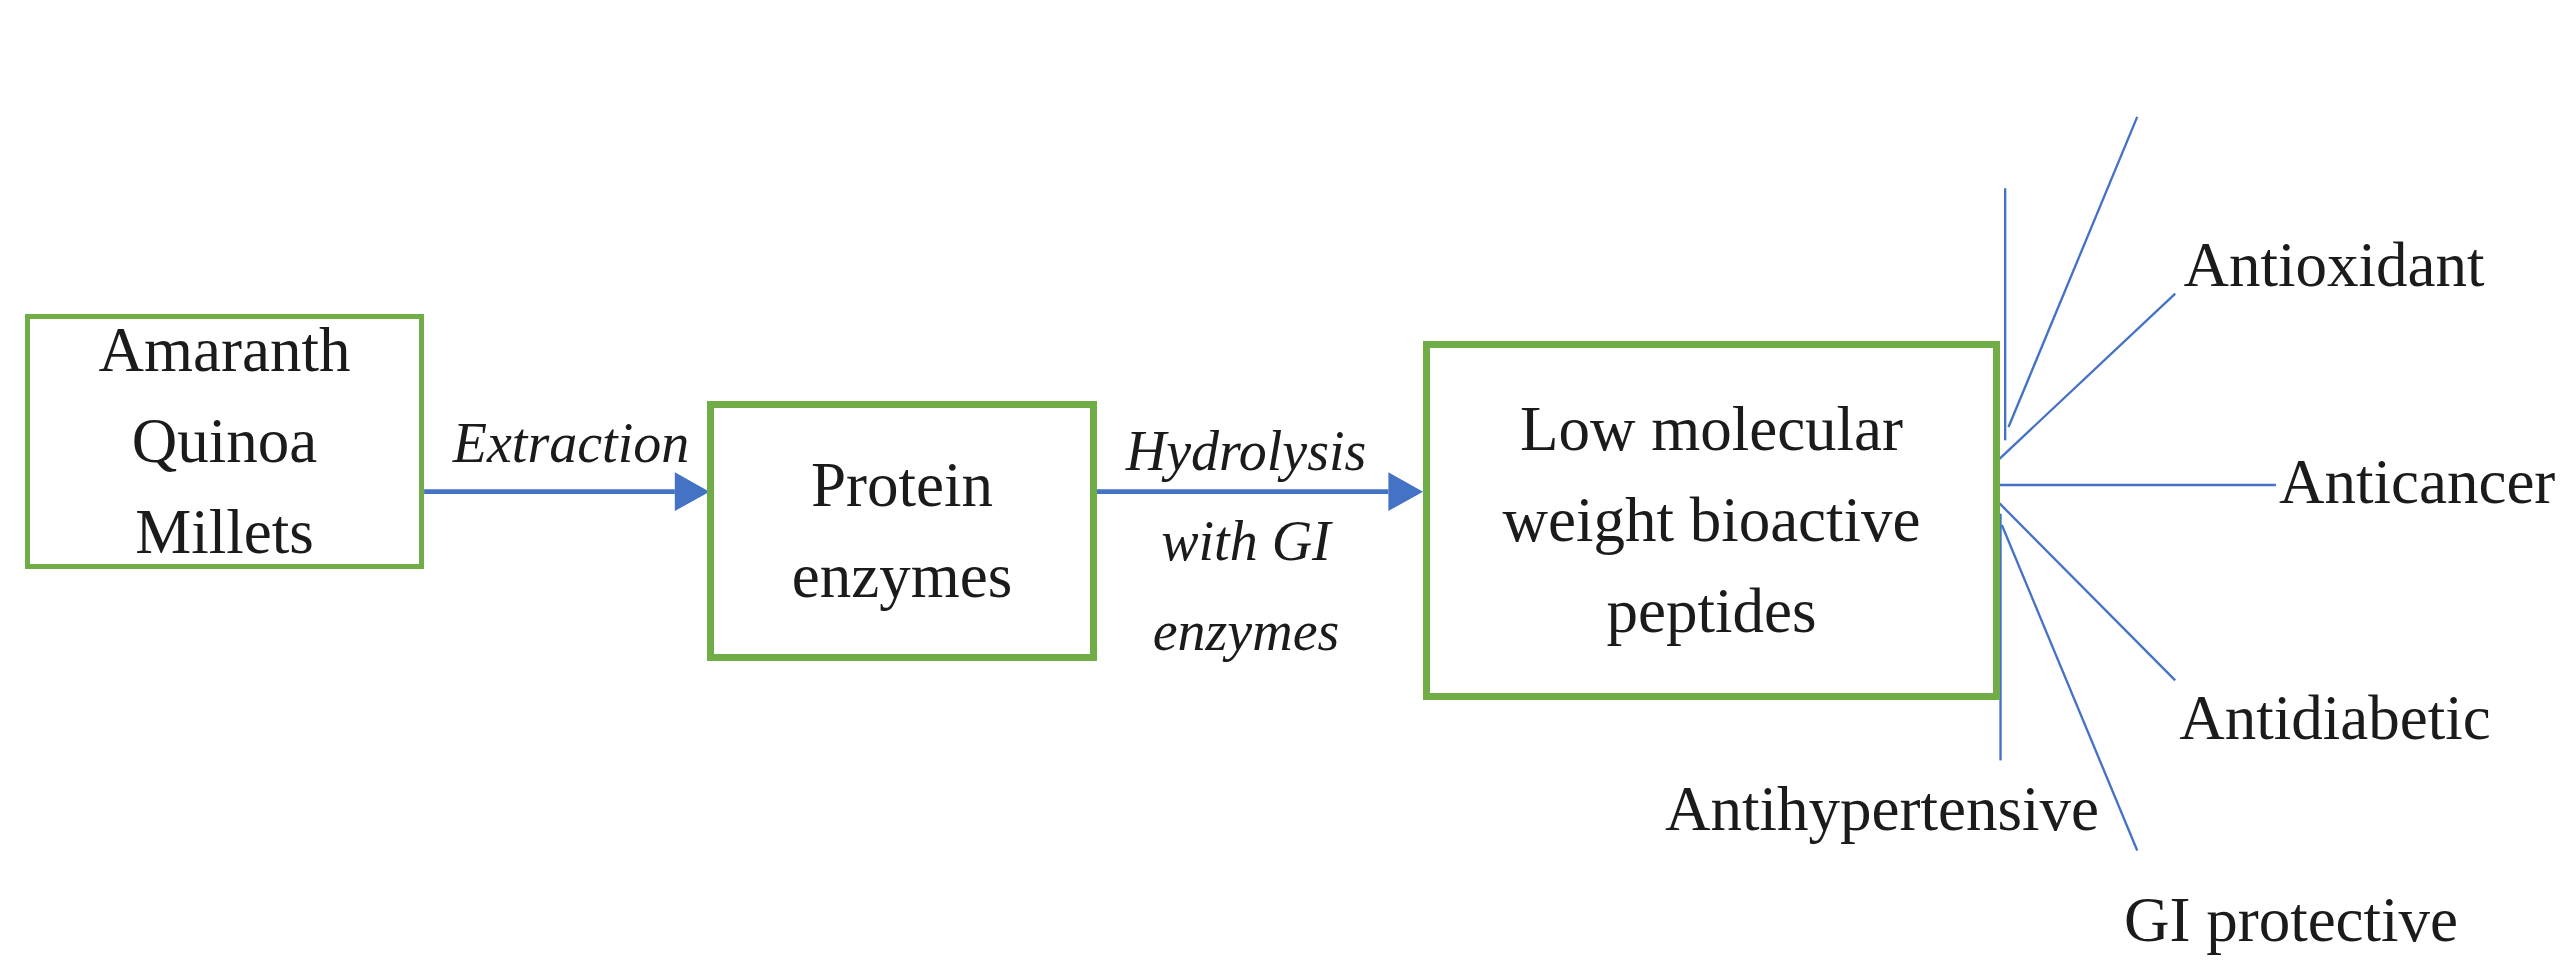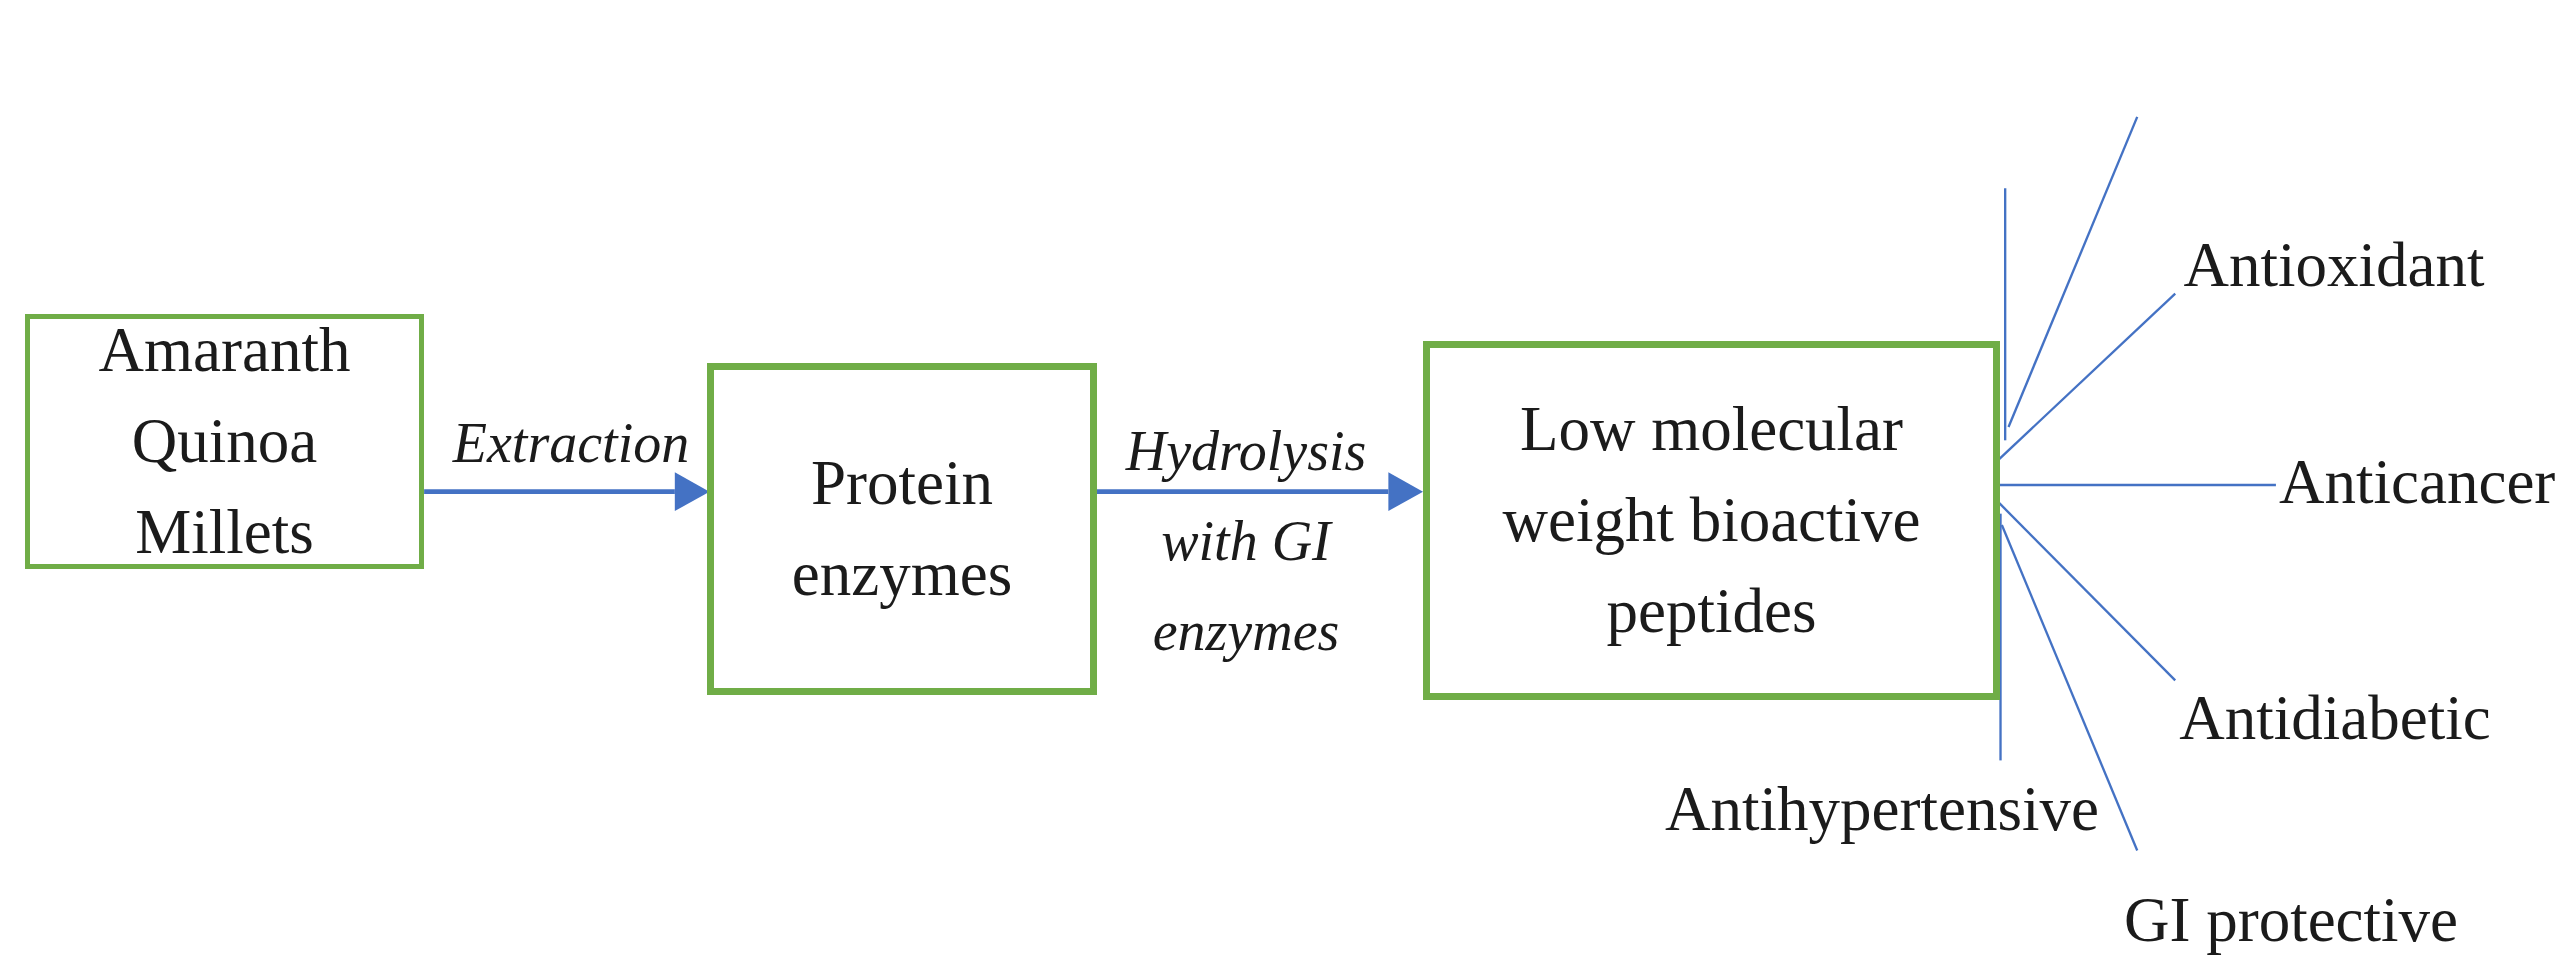--- a/index.html
+++ b/index.html
@@ -32,21 +32,21 @@
     display: flex;
     flex-direction: column;
     align-items: center;
     justify-content: center;
     text-align: center;
     font-size: 63px;
   }
   .gbox .bline { display: block; line-height: 91px; white-space: nowrap; }
 
   #box-source   { left: 25px;   top: 314px; width: 399px; height: 255px; border-width: 5.3px; }
-  #box-protein  { left: 707px; top: 363px; width: 390px; height: 332px; border-width: 7.3px; }
+  #box-protein  { left: 707px; top: 401px; width: 390px; height: 260px; border-width: 7.3px; }
   #box-peptides { left: 1423px; top: 341px; width: 577px; height: 359px; border-width: 7.3px; }
 
   .flow-label {
     position: absolute;
     font-style: italic;
     font-size: 56px;
     transform: translate(-50%, -50%);
     white-space: nowrap;
     text-align: center;
   }

